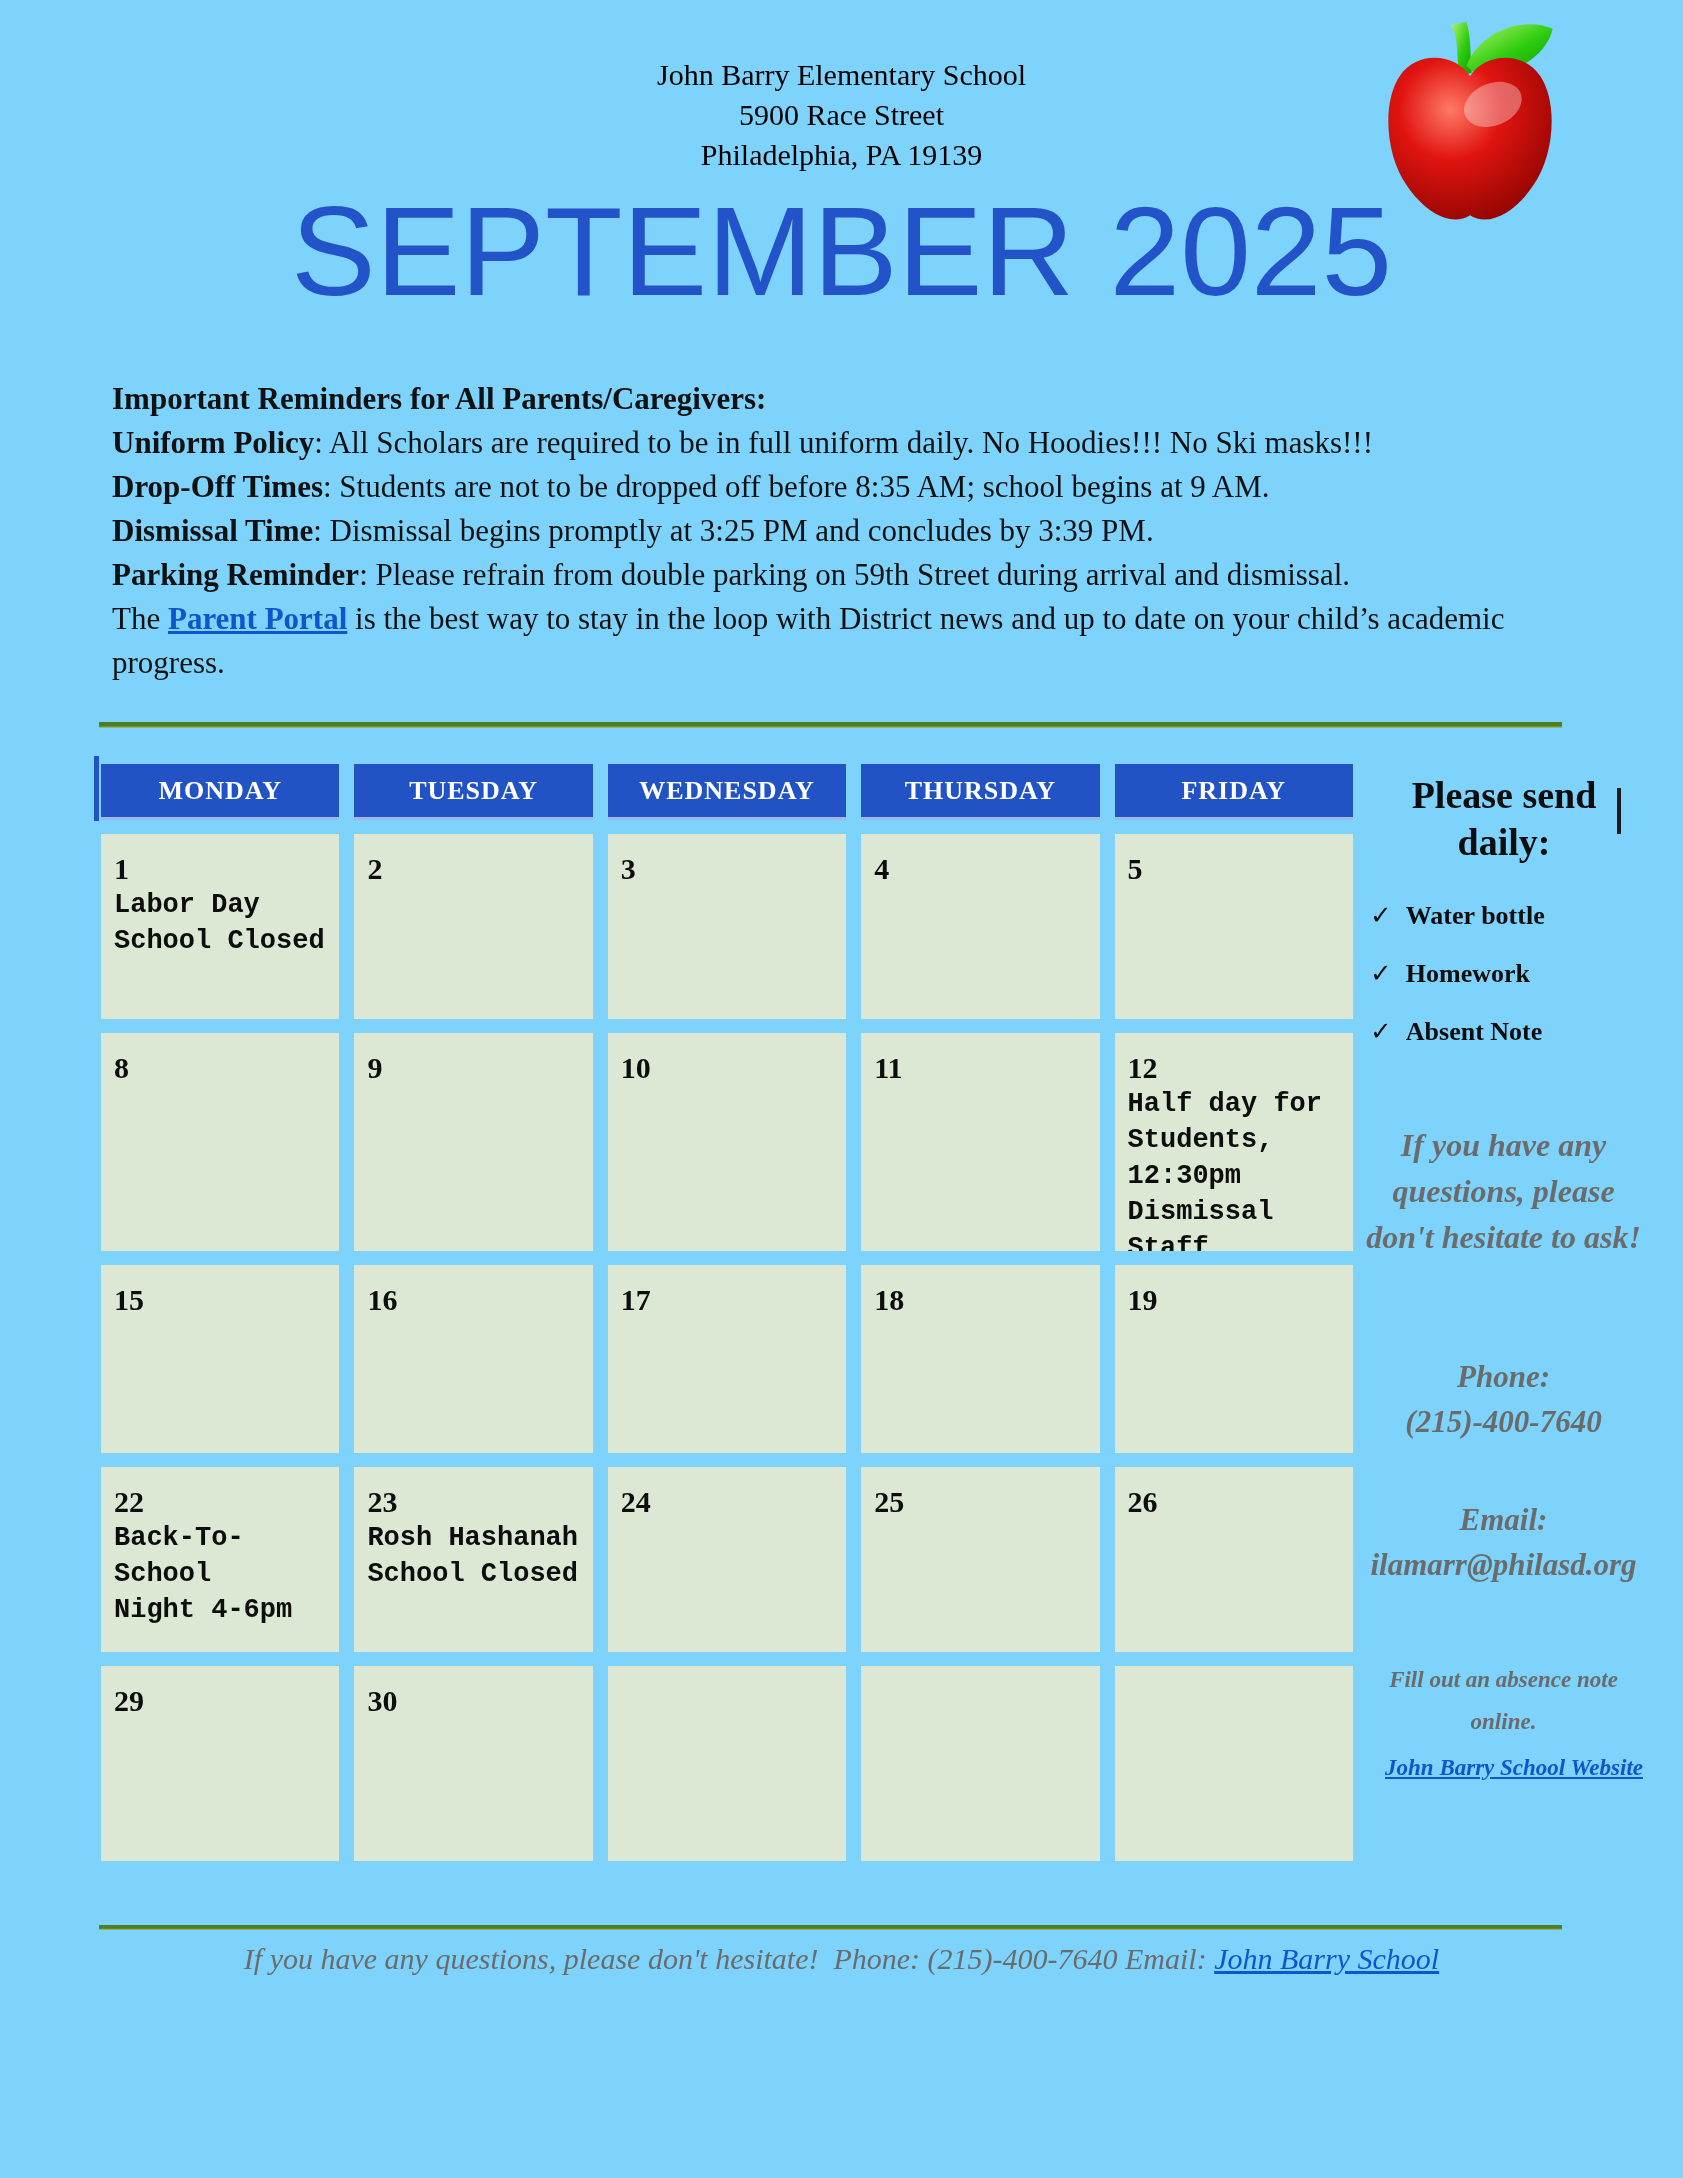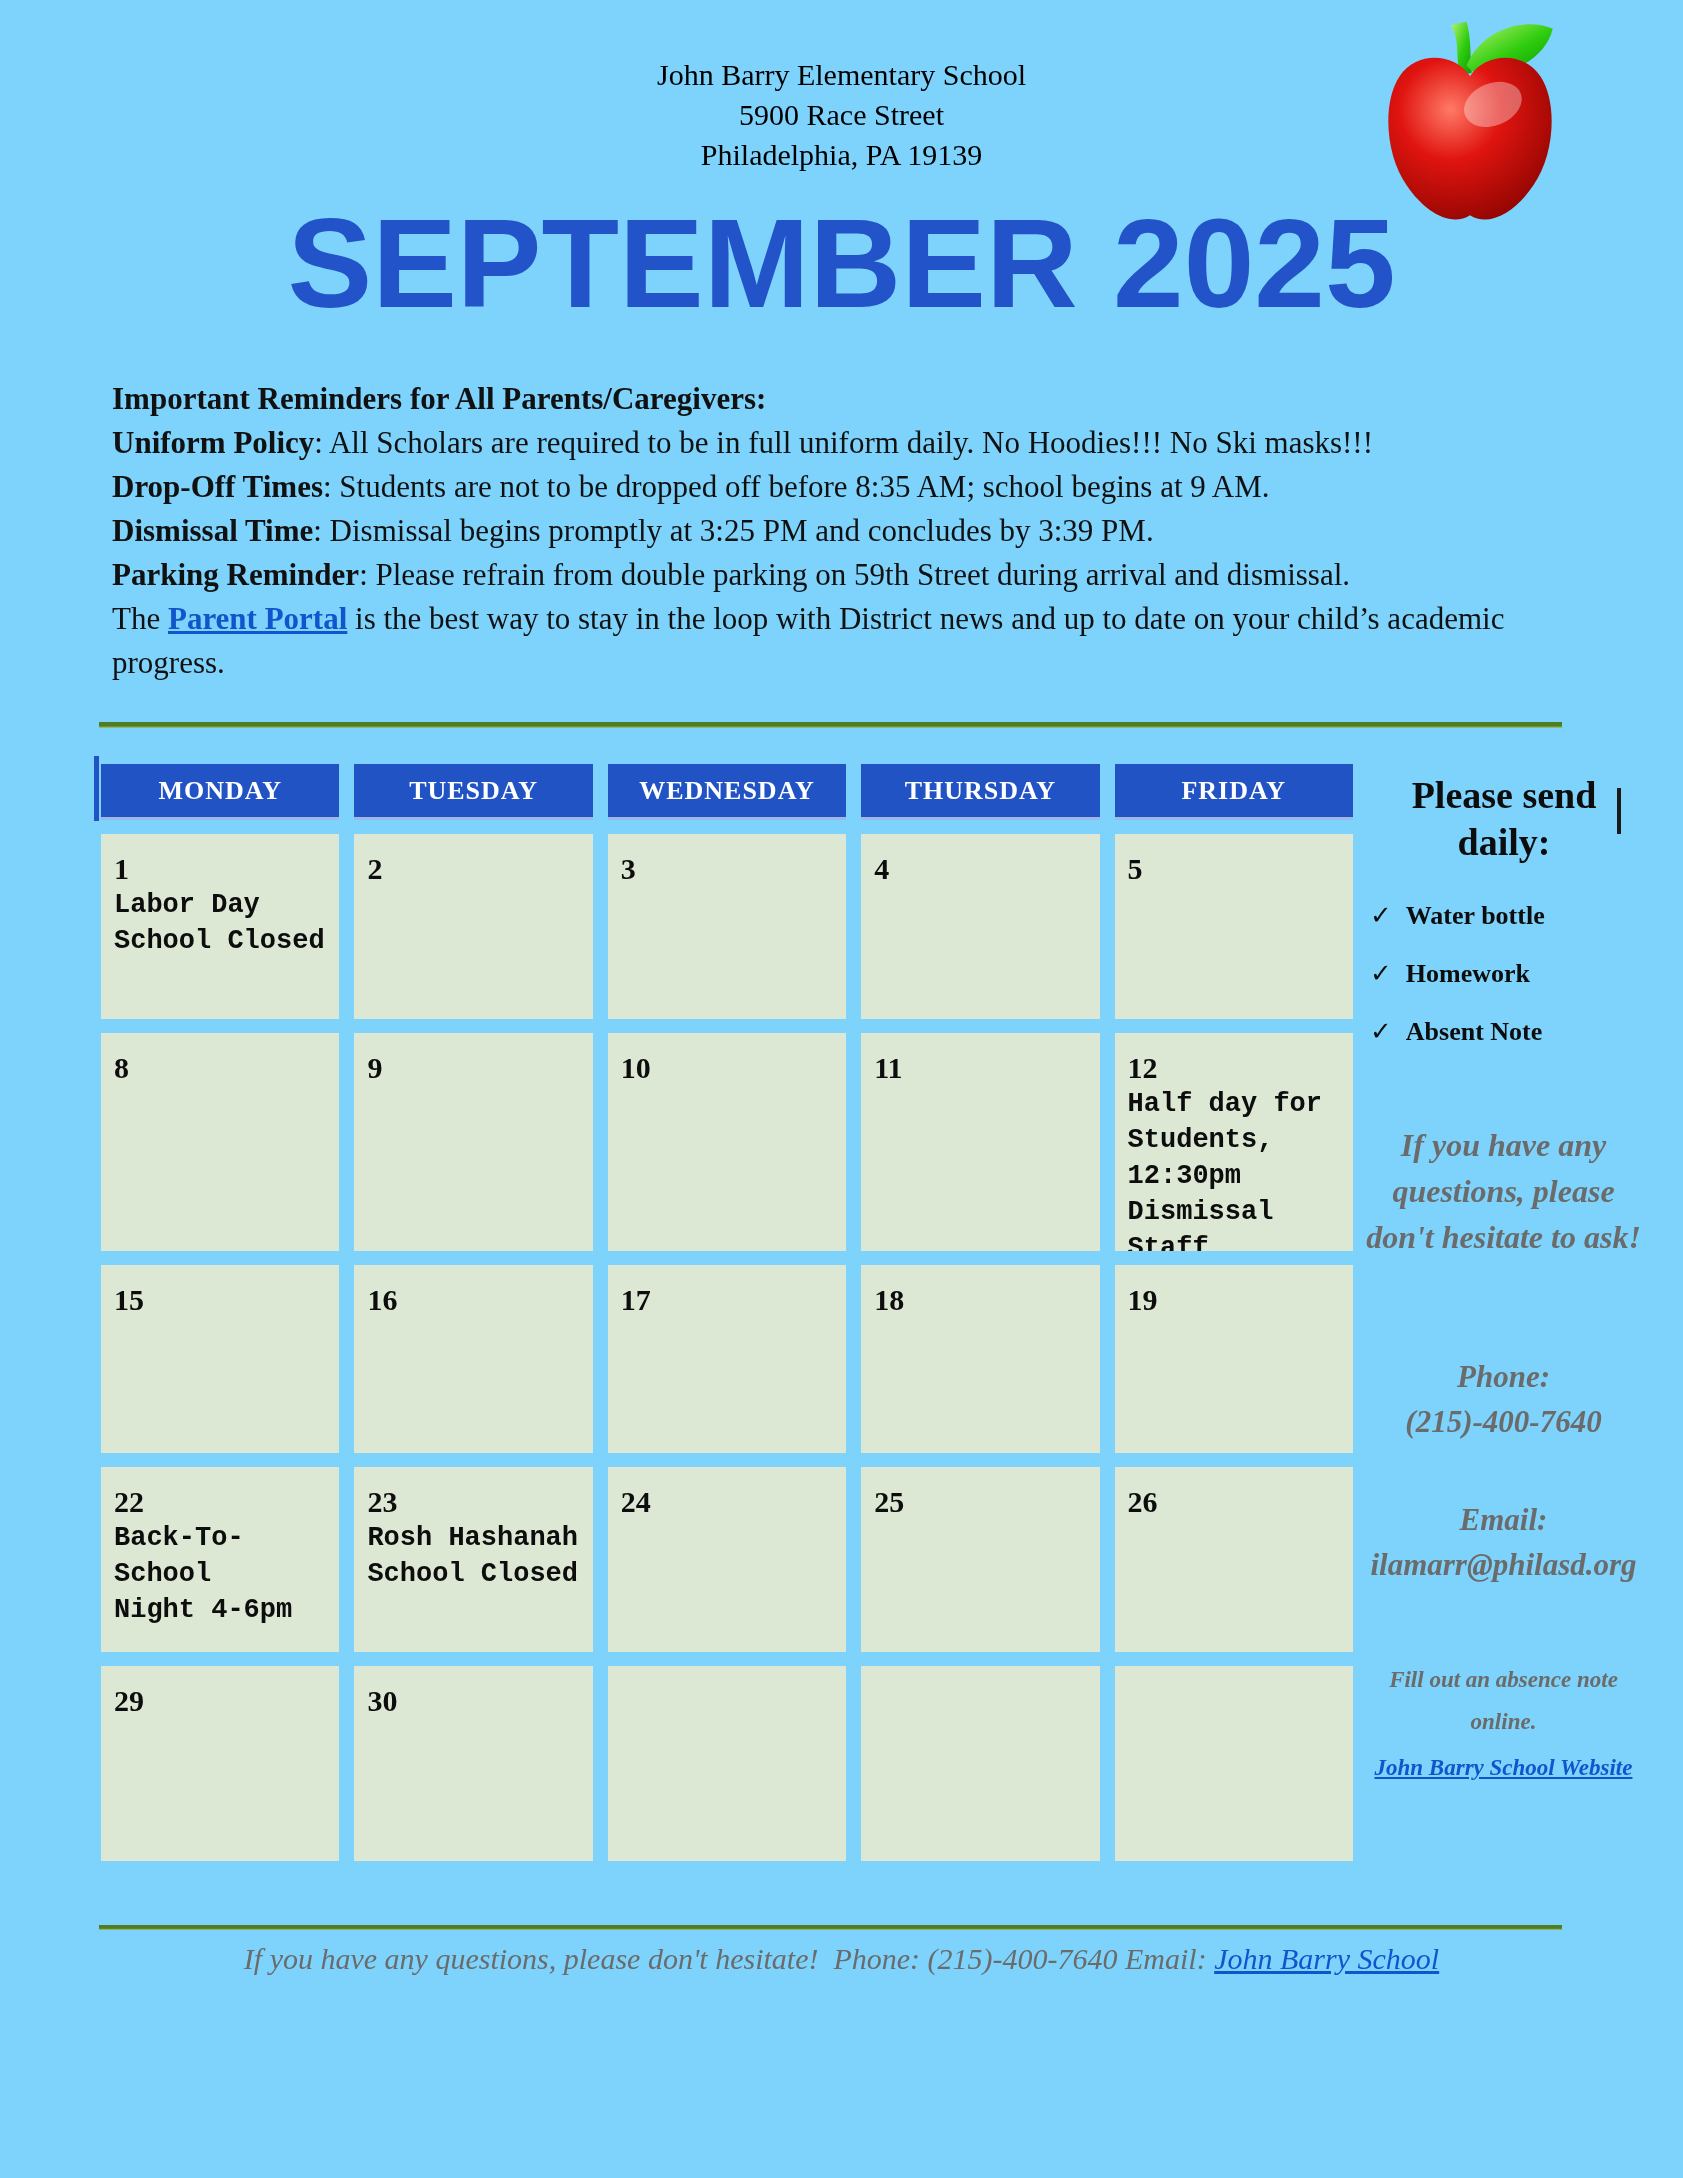--- a/index.html
+++ b/index.html
@@ -14,24 +14,24 @@
   
   .school-info{
     position:absolute;top:55px;left:0;right:0;
     text-align:center;
     font-size:30px;line-height:40px;color:#000;
   }
   .apple-wrap{
     position:absolute;top:16px;right:125px;width:176px;height:212px;
   }
   .page-title{
-    position:absolute;top:174px;left:0;right:0;margin:16px;
+    position:absolute;top:174px;left:0;right:0;margin:4px;
     text-align:center;
     font-family:"Liberation Sans", sans-serif;
-    font-weight:bold;
+    font-weight:normal;
     font-size:127px;letter-spacing:0px;
     color:var(--title-blue,#2353c9);
     white-space:nowrap;
   }
   
   .reminders{
     position:absolute;top:377px;left:112px;width:1465px;
     font-size:31px;line-height:44px;
   }
   .reminders p{margin:0;}
@@ -113,21 +113,21 @@
     font-size:31px;line-height:45px;
     color:var(--muted-gray,#6b6b6b);
   }
   .sb-phone{top:584px;}
   .sb-email{top:727px;}
   .sb-absence{top:889px;font-size:23px;line-height:42px;}
   .site-link{
     display:block;margin-top:4px;
     color:var(--link-blue,#1155cc);
     font-weight:bold;font-style:italic;
-    text-decoration:underline;cursor:pointer;
+    text-decoration:underline;cursor:pointer;text-align:right;
   }
   
   .footer-line{
     position:absolute;top:1942px;left:0;right:0;margin:0;
     text-align:center;
     font-style:italic;font-size:30px;
     color:var(--muted-gray,#6b6b6b);
     white-space:pre-wrap;
   }
   .footer-link{

